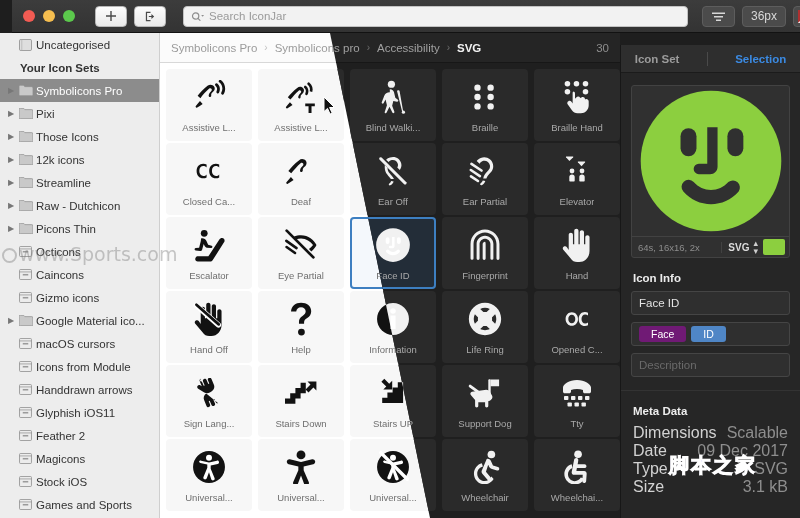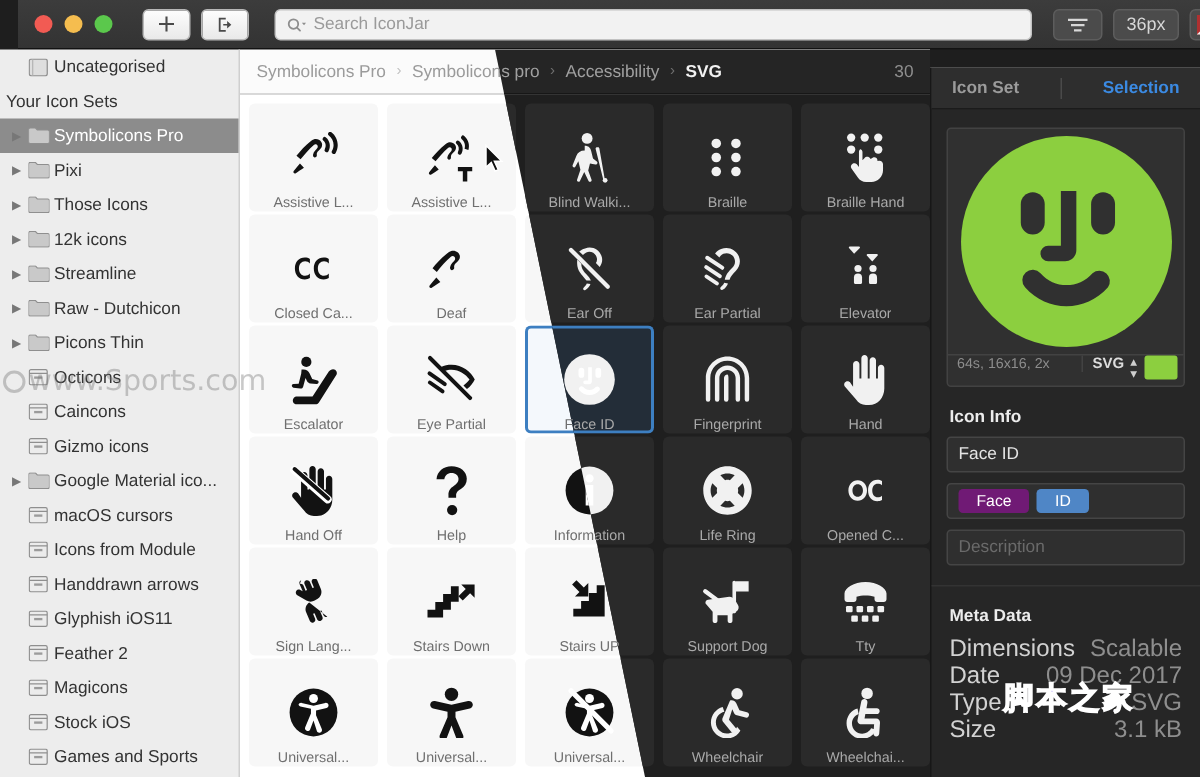--- a/index.html
+++ b/index.html
@@ -66,21 +66,21 @@
   
   .sidebar { position:absolute; left:0; top:0; width:160px; height:485px; }
   .sidebar.light { background:#ededed; border-right:1px solid #cfcfcf; }
   .sidebar.dark  { background:#2b2b2b; border-right:1px solid #1a1a1a; }
   .srow {
     height:23px; display:flex; align-items:center; padding-left:8px;
     font-size:11.5px; white-space:nowrap;
   }
   .sidebar.light .srow { color:#333; }
   .sidebar.dark .srow { color:#cfcfcf; }
-  .srow.header { font-weight:normal; padding-left:4px;text-align:center; }
+  .srow.header { font-weight:bold; padding-left:20px;text-align:center; }
   .sidebar.light .srow.selected { background:#8c8c8c; color:#fff; }
   .sidebar.dark  .srow.selected { background:#4a4a4a; color:#fff; }
   .disc { width:11px; font-size:8px; color:#777; flex:0 0 11px; }
   .sidebar.dark .disc { color:#9a9a9a; }
   .disc.empty { visibility:hidden; }
   .sico { width:17px; flex:0 0 17px; display:flex; align-items:center; }
   .slabel { overflow:hidden; text-overflow:ellipsis; }
 
   
   .crumbbar {
@@ -102,21 +102,21 @@
   .crumbbar.light .crumbcount { color:#a5a5a5; }
   .crumbbar.dark  .crumbcount { color:#8e8e8e; }
 
   
   .gridpane { position:absolute; left:160px; top:30px; width:460px; height:455px; overflow:hidden; }
   .gridpane.light { background:#ffffff; }
   .gridpane.dark  { background:#1f1f1f; }
   .grid { display:grid; grid-template-columns:repeat(5,92px); gap:0; padding:6px 0 0 6px; }
   .cell {
     width:86px; height:72px; border-radius:4px; margin:0 6px 2px 0;
-    display:flex; flex-direction:column; align-items:center; justify-content:flex-end;
+    display:flex; flex-direction:column; align-items:center; justify-content:center;
     position:relative;
   }
   .gridpane.light .cell { background:#f7f7f7; }
   .gridpane.dark  .cell { background:#2a2a2a; }
   .cell.sel { box-shadow:inset 0 0 0 2px #3d7fc1; background:transparent; }
   .gridpane.light .cell.sel { background:#f4f8fc; }
   .gridpane.dark  .cell.sel { background:#232d38; }
   .glyph { height:40px; display:flex; align-items:center; justify-content:center; }
   .gridpane.light .glyph svg { fill:#121212; }
   .gridpane.dark  .glyph svg  { fill:#f1f1f1; }
@@ -145,21 +145,21 @@
   .inspector.dark  .tabdiv { background:#4a4a4a; }
 
   .preview-box {
     margin:12px 10px 0 10px; height:173px; border-radius:3px;
     display:flex; flex-direction:column;
   }
   .inspector.light .preview-box { background:#fafafa; border:1px solid #cdcdcd; }
   .inspector.dark  .preview-box { background:#303030; border:1px solid #424242; }
   .preview-art { flex:1; display:flex; align-items:center; justify-content:center; }
   .preview-foot {
-    height:22px; display:flex; align-items:flex-start; font-size:9.5px;
+    height:22px; display:flex; align-items:center; font-size:9.5px;
   }
   .inspector.light .preview-foot { border-top:1px solid #cdcdcd; color:#8d8d8d; }
   .inspector.dark  .preview-foot { border-top:1px solid #424242; color:#8d8d8d; }
   .pf-size { flex:1; padding-left:6px; white-space:nowrap; overflow:hidden; }
   .pf-type { padding:0 4px 0 6px; font-weight:bold; font-size:10px; }
   .inspector.light .pf-type { color:#3c3c3c; border-left:1px solid #cdcdcd; }
   .inspector.dark  .pf-type { color:#dcdcdc; border-left:1px solid #424242; }
   .pf-stepper { font-size:9px; line-height:8px; color:#cfcfcf; padding-right:5px; }
   .inspector.light .pf-stepper { color:#6a6a6a; }
   .pf-color { width:22px; height:16px; margin-right:4px; border-radius:2px; }

